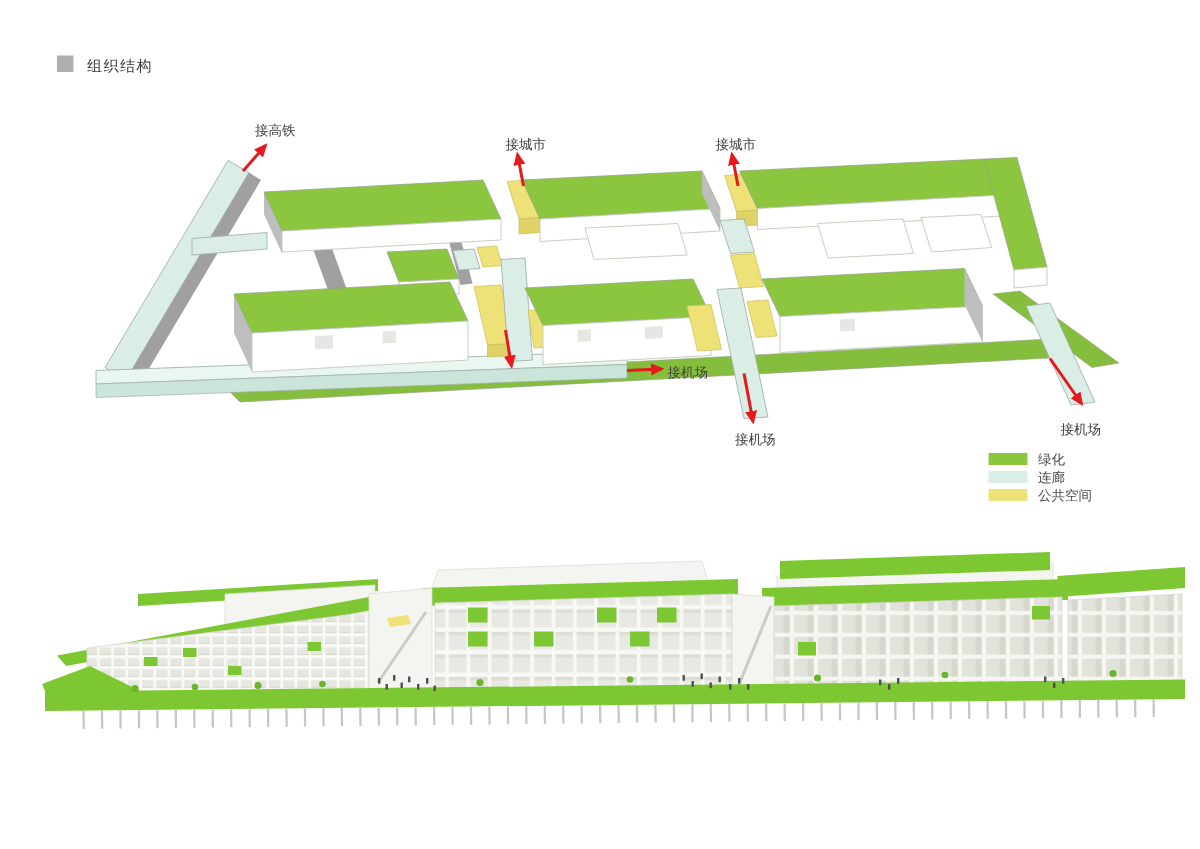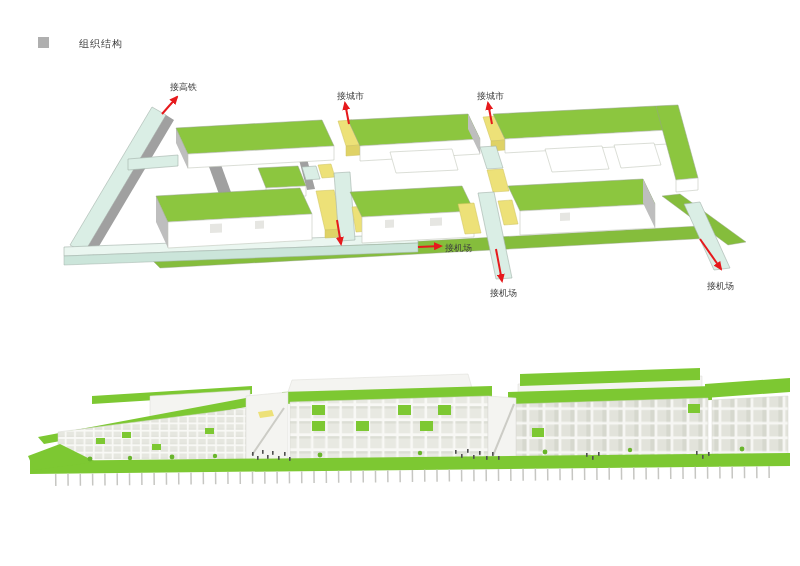--- a/index.html
+++ b/index.html
@@ -14,21 +14,21 @@
   .f-cyan{fill:var(--corridor);stroke:#a3b2aa;stroke-width:.6;}
   .f-cyanl{fill:var(--corridor_light);stroke:#a3b2aa;stroke-width:.6;}
   .f-cyand{fill:var(--corridor_dark);stroke:#a3b2aa;stroke-width:.5;}
   .f-yellow{fill:var(--yellow);stroke:#ccc05c;stroke-width:.5;}
   .f-yellowd{fill:var(--yellow_dark);stroke:#ccc05c;stroke-width:.5;}
   .f-gray{fill:var(--gray_wall);}
   .f-gable{fill:var(--gray_gable);}
   .cut{fill:#e6e6e2;stroke:none;}
   .arrow{stroke:var(--red);stroke-width:2;fill:none;}
   .lab{font-size:9px;fill:var(--text);}
-  .title-row{position:absolute;left:38px;top:37px;display:flex;gap:21px;}
+  .title-row{position:absolute;left:38px;top:37px;display:flex;}
   .title-sq{width:11px;height:11px;background:var(--title_square);}
   .title-tx{margin-left:9px;font-size:10px;color:#3a3a3a;letter-spacing:1px;}
   .legend{position:absolute;left:659px;top:300px;}
   .lg-row{display:flex;align-items:center;height:12px;}
   .lg-sw{width:26px;height:8px;margin-right:7px;}
   .sw-green{background:var(--green);}
   .sw-corridor{background:var(--corridor);}
   .sw-yellow{background:var(--yellow);}
   .lg-tx{font-size:9px;color:#4a4a4a;}
 </style>
@@ -253,13 +253,27 @@
           <rect x="592" y="456" width="1.6" height="3.8"></rect>
         <rect x="598" y="452" width="1.6" height="3.8"></rect>
         <rect x="696" y="451" width="1.6" height="3.8"></rect>
           <rect x="702" y="455" width="1.6" height="3.8"></rect>
         <rect x="708" y="452" width="1.6" height="3.8"></rect>
       </g>
     </g>
   </svg>
 
   
+  <div class="legend">
+    <div class="lg-row">
+      <div class="lg-sw sw-green"></div>
+      <div class="lg-tx">绿化</div>
+    </div>
+    <div class="lg-row">
+      <div class="lg-sw sw-corridor"></div>
+      <div class="lg-tx">连廊</div>
+    </div>
+    <div class="lg-row">
+      <div class="lg-sw sw-yellow"></div>
+      <div class="lg-tx">公共空间</div>
+    </div>
+  </div>
 </div>
 
 </body></html>

